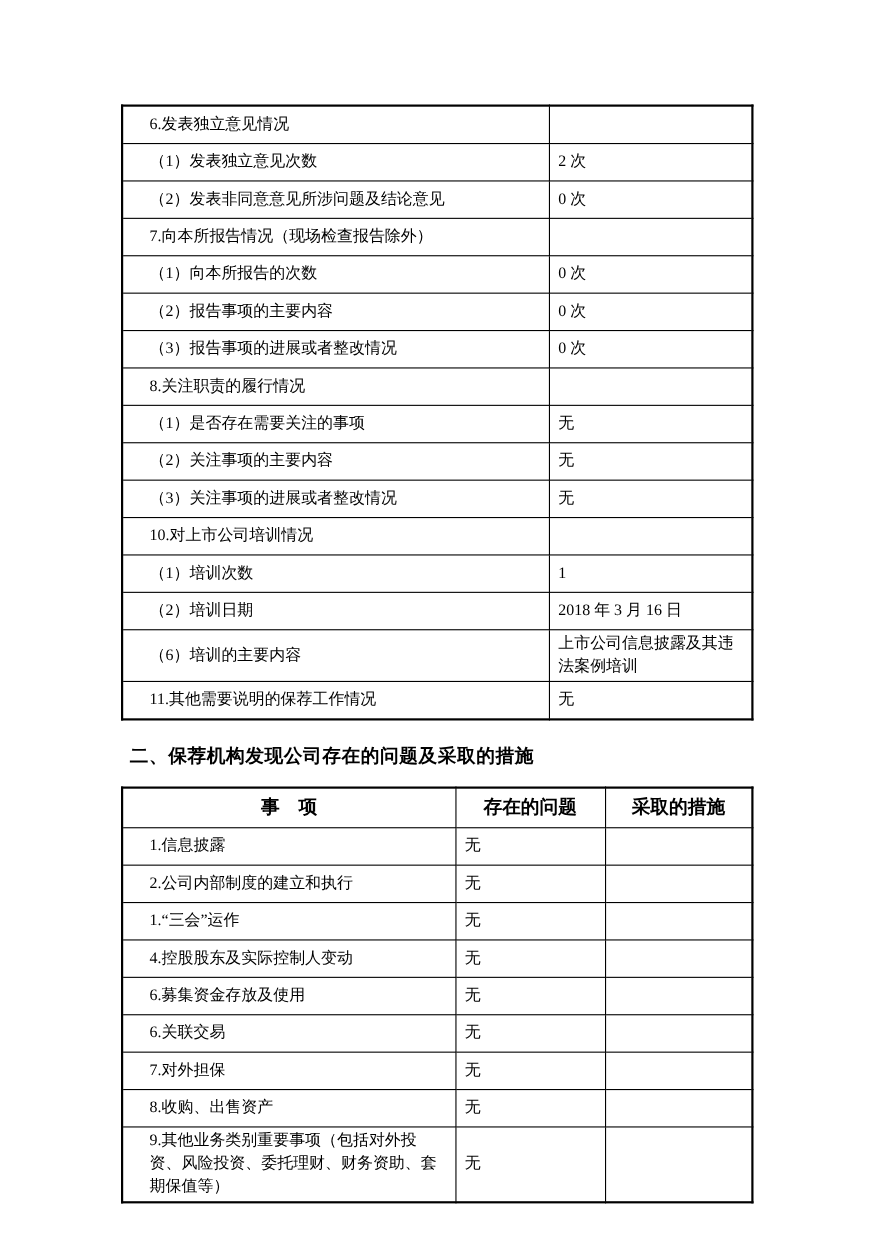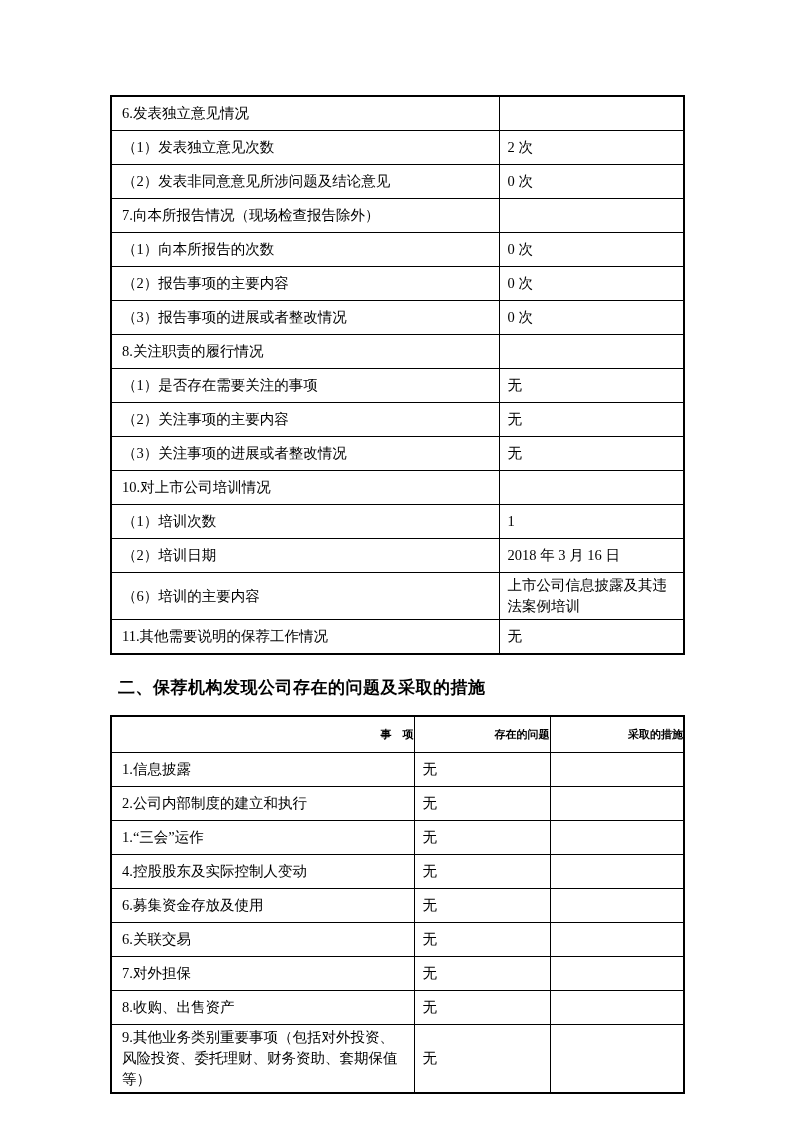--- a/index.html
+++ b/index.html
@@ -37,27 +37,27 @@
   .t1 td { height: 29px; }
   
   .t2 .col-item    { width: 303px; }
   .t2 .col-problem { width: 136px; }
   .t2 .col-measure { width: 134px; }
   .t2 td { height: 29px; }
   .t2 th {
     height: 31px;
     font-family: "Liberation Sans", "DejaVu Sans", sans-serif;
     font-weight: bold;
-    font-size: 11px;
-    text-align: right;
-    padding: 2px 0;
+    font-size: 17px;
+    text-align: center;
+    padding: 2px 12px;
   }
   .cell-label {
     text-align: left;
-    padding: 2px 6px 2px 10px;
+    padding: 2px 6px 2px 24px;
   }
   .cell-value {
     padding: 2px 8px;
   }
   .section-heading {
     margin: 21px 0 16px 8px;
     font-family: "Liberation Sans", "DejaVu Sans", sans-serif;
     font-weight: bold;
     font-size: 17px;
     letter-spacing: 0.5px;

